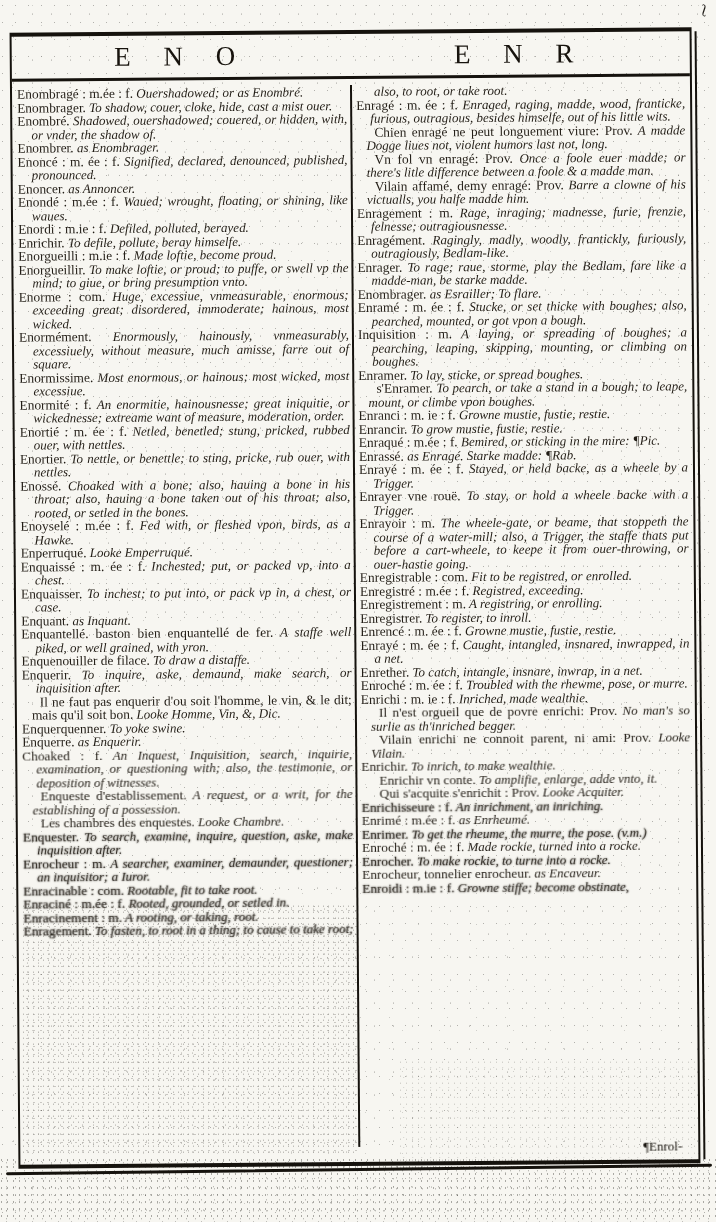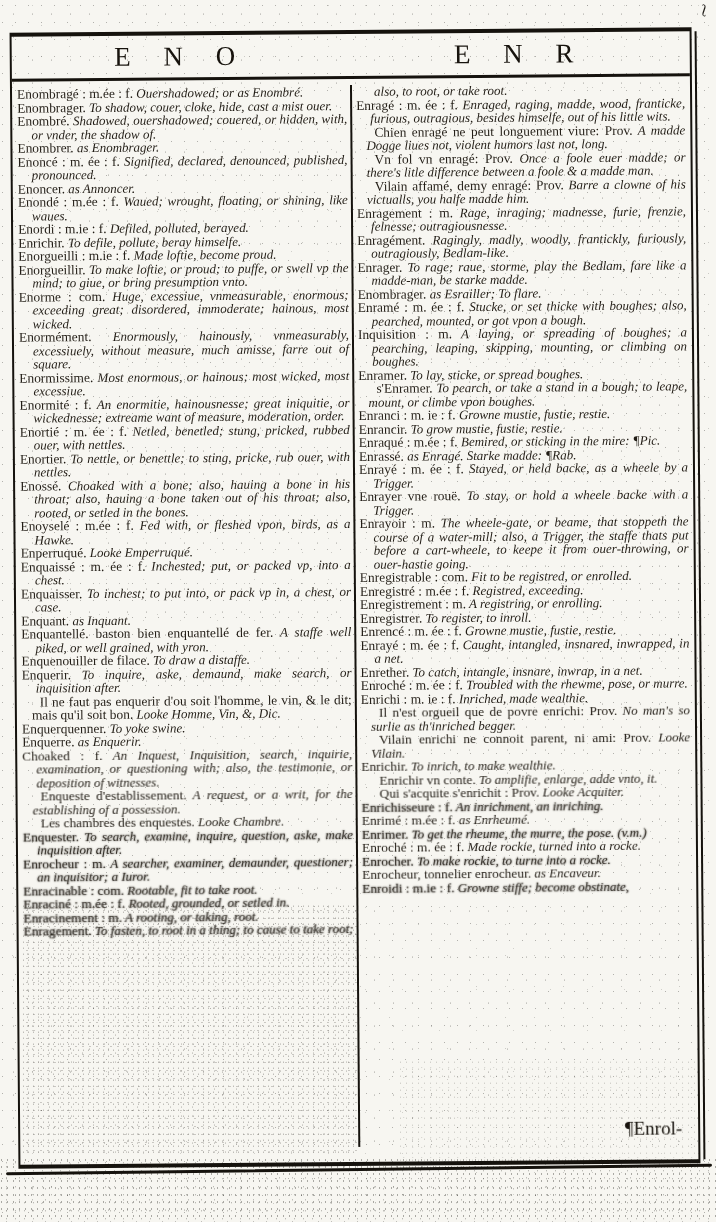--- a/index.html
+++ b/index.html
@@ -40,21 +40,21 @@
   .divider{width:2px;background:#15120d;margin:0 4px 0 3px;}
   .col{width:330px;font-size:13px;line-height:13.5px;}
   .col[data-column="right"]{flex:1;}
   .entry{padding-left:14px;text-indent:-14px;text-align:justify;}
   .entry .head{font-family:"Liberation Serif", serif;font-size:13.4px;}
   .entry .def{font-style:italic;}
   .entry.sub{padding-left:10px;text-indent:8px;}
   .w1{filter:blur(.35px);}
   .w2{filter:blur(.7px);text-shadow:0 0 2px rgba(30,26,20,.75);opacity:.93;}
   .catchword{
-    position:absolute;right:16px;bottom:20px;font-size:19px;color:#17130d;
+    position:absolute;right:16px;bottom:5px;font-size:13px;color:#17130d;
     filter:blur(.3px);
   }
   .smudge{position:absolute;pointer-events:none;z-index:4;}
   .smudge-bl{
     left:22px;top:905px;width:335px;height:250px;
     background-image:
       radial-gradient(circle at 30% 20%, rgba(40,36,30,.6) 0 .6px, transparent .8px),
       radial-gradient(circle at 70% 70%, rgba(40,36,30,.5) 0 .6px, transparent .8px),
       radial-gradient(circle at 50% 45%, rgba(40,36,30,.45) 0 .5px, transparent .7px);
     background-size:5px 6px,7px 8px,11px 9px;

